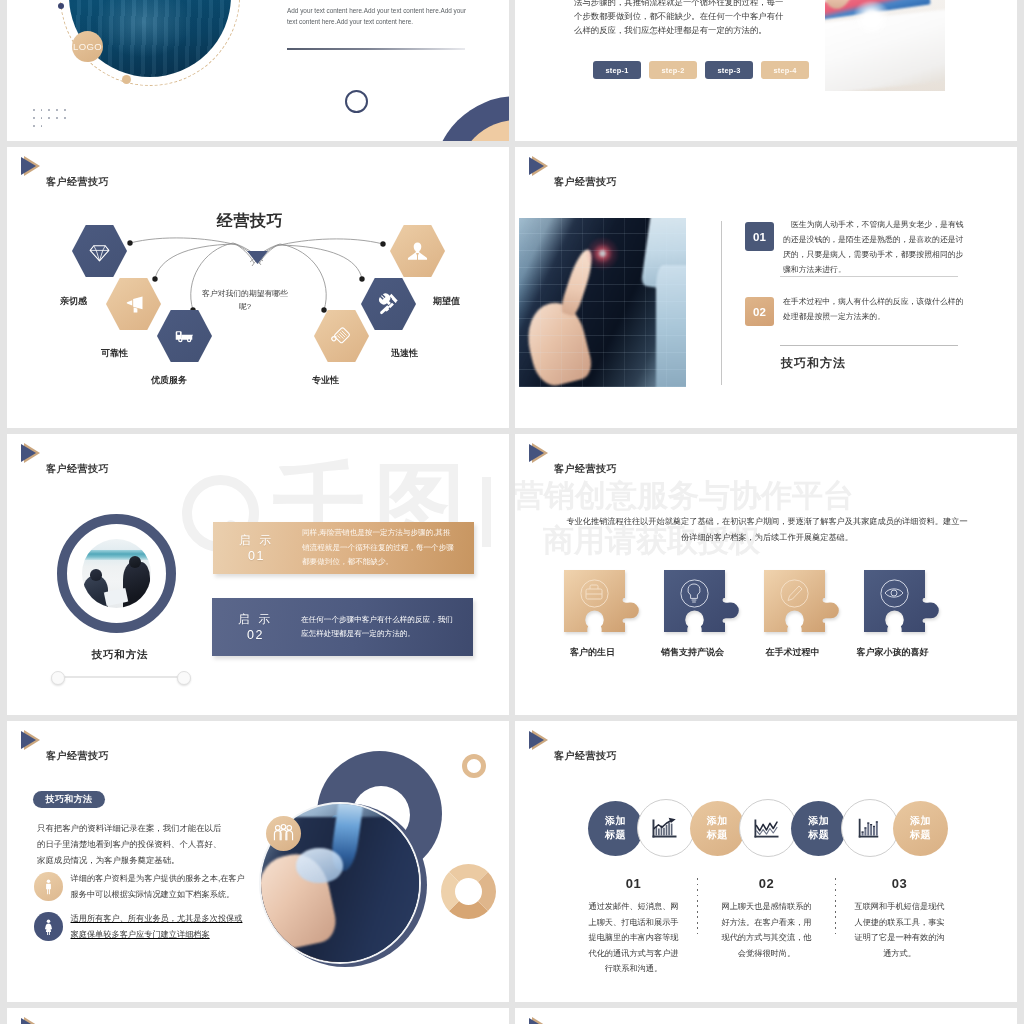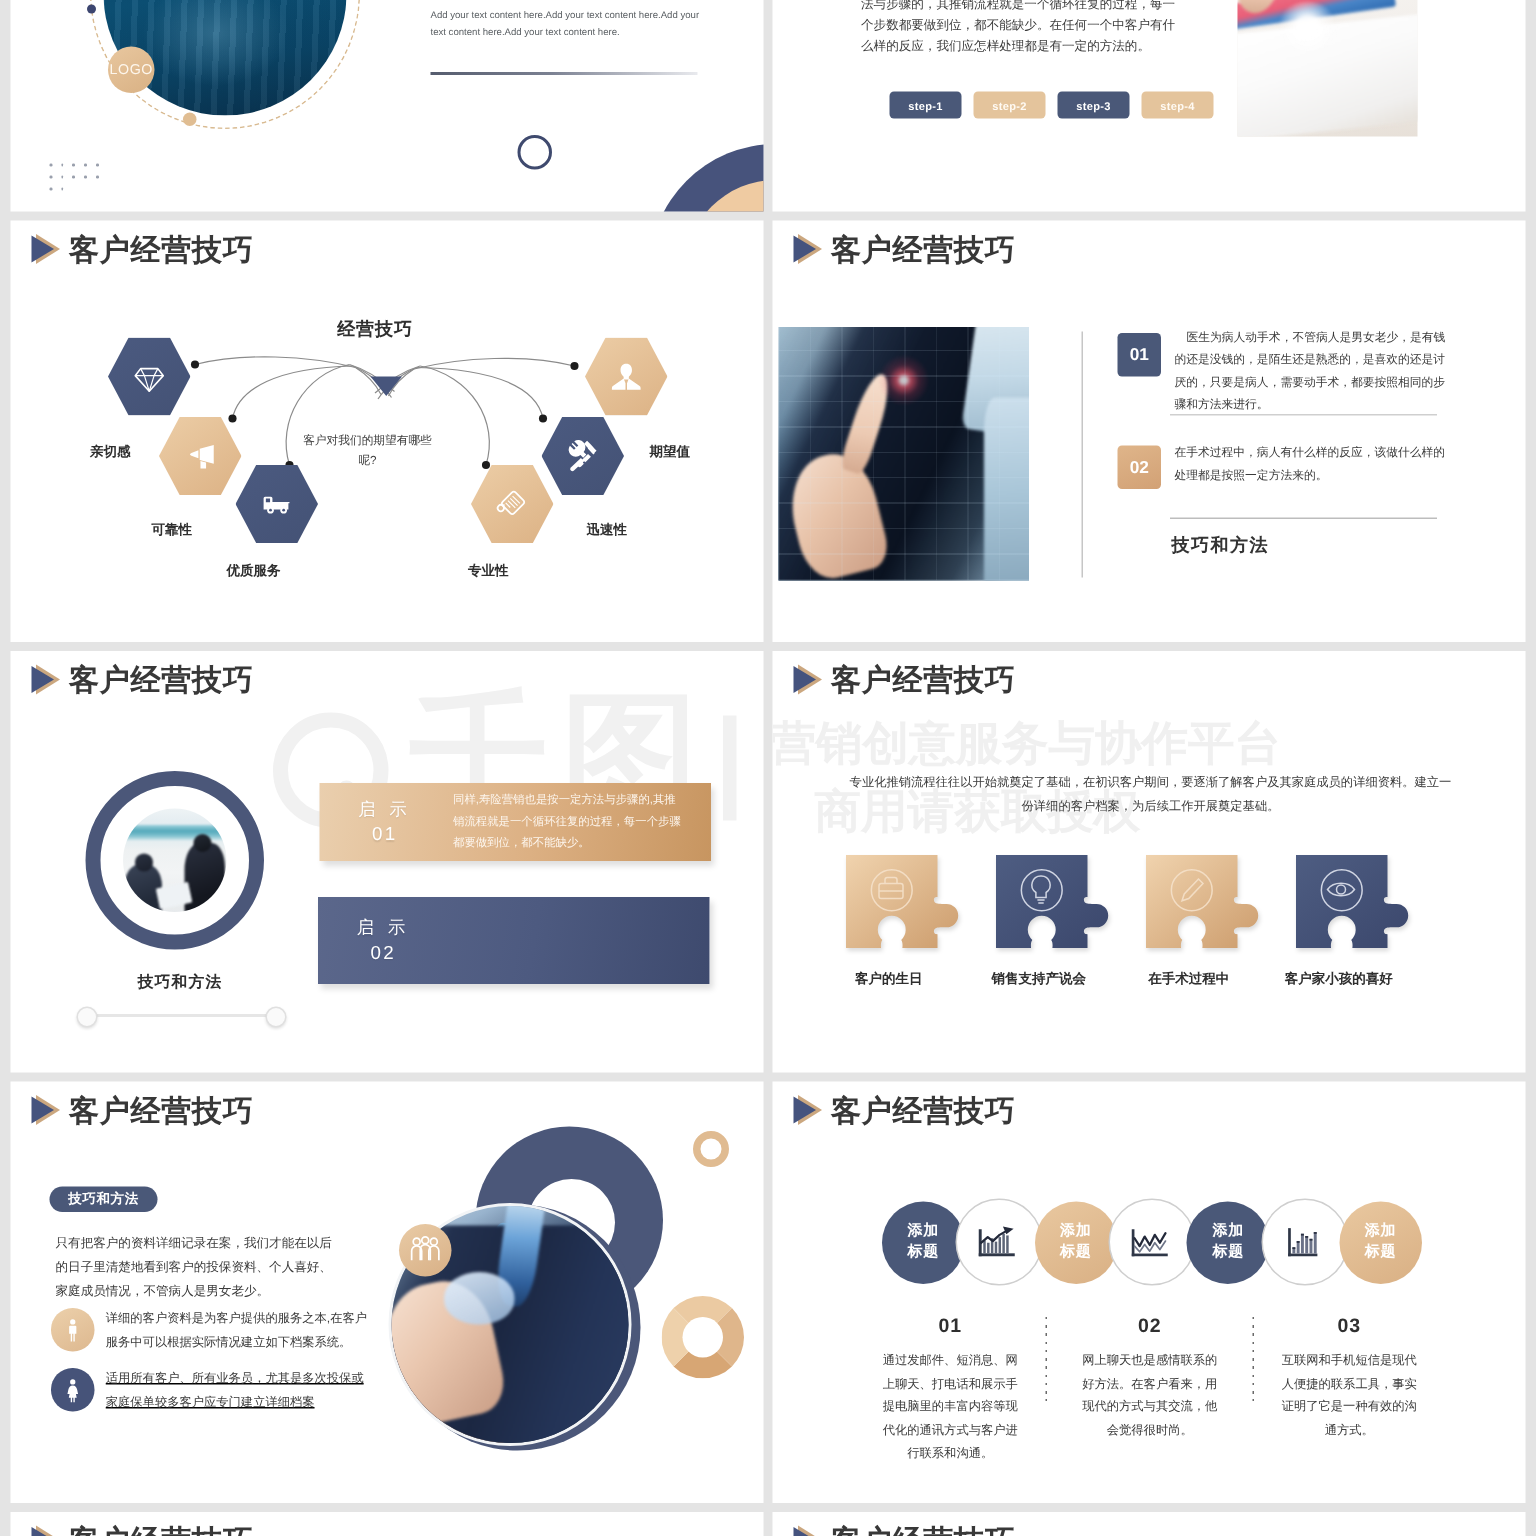--- a/index.html
+++ b/index.html
@@ -12,21 +12,21 @@
 .slide{position:relative;width:502px;height:281px;background:#fff;overflow:hidden;flex:0 0 auto;}
 .slide + .slide{margin-left:6px;}
 
 
 .shdr{position:absolute;left:14px;top:9px;display:flex;align-items:flex-start;}
 .shdr .tri{position:relative;width:20px;height:21px;flex:0 0 auto;}
 .shdr .tri .t1{position:absolute;left:2.5px;top:0px;width:0;height:0;
   border-left:16px solid #cba77f;border-top:10px solid transparent;border-bottom:10px solid transparent;}
 .shdr .tri .t2{position:absolute;left:0px;top:0.8px;width:0;height:0;
   border-left:15px solid #45537e;border-top:9.6px solid transparent;border-bottom:9.6px solid transparent;}
-.shdr .stitle{margin-left:5px;margin-top:1px;font-size:20px;font-weight:bold;color:#383838;letter-spacing:.5px;
+.shdr .stitle{margin-left:5px;margin-top:16px;font-size:10px;font-weight:bold;color:#383838;letter-spacing:.5px;
   line-height:20px;white-space:nowrap;}
 
 .s-cover{background:#fff;}
 .cv-photo{position:absolute;left:62px;top:55px;width:162px;height:162px;border-radius:50%;
   background:
     repeating-linear-gradient(92deg, rgba(255,255,255,.055) 0 4px, rgba(0,0,0,.05) 4px 11px),
     radial-gradient(ellipse 30% 22% at 46% 66%, rgba(120,180,210,.35) 0%, rgba(120,180,210,0) 100%),
     linear-gradient(170deg,#0a3a5e 0%,#0c4a73 24%,#0c5278 48%,#0a4568 74%,#08304c 100%);
   overflow:hidden;}
 .cv-photo::before{content:"";position:absolute;left:38%;top:-4%;width:70%;height:40%;
@@ -89,21 +89,21 @@
 .hex.h5{left:354px;top:131px;}
 .hex.h6{left:383px;top:78px;}
 .hx-l{position:absolute;font-size:9px;font-weight:bold;color:#2f2f2f;white-space:nowrap;}
 .hx-l.l1{left:53px;top:148px;}
 .hx-l.l2{left:94px;top:200px;}
 .hx-l.l3{left:144px;top:227px;}
 .hx-l.l4{left:305px;top:227px;}
 .hx-l.l5{left:384px;top:200px;}
 .hx-l.l6{left:426px;top:148px;}
 .hx-center-title{position:absolute;left:118px;top:66px;width:250px;text-align:center;
-  font-size:12px;font-weight:bold;color:#2f2f2f;letter-spacing:.6px;}
+  font-size:16px;font-weight:bold;color:#2f2f2f;letter-spacing:.6px;}
 .hx-lines{position:absolute;left:0;top:0;}
 .hx-q{position:absolute;left:195px;top:141px;width:86px;text-align:center;font-size:7.8px;
   line-height:12.6px;color:#3d3d3d;}
 .s-hex .hx-center-title{top:64px;}
 
 
 .nm-photo{position:absolute;left:4px;top:71px;width:167px;height:169px;overflow:hidden;
   background:linear-gradient(160deg,#a6c2d4 0%,#8dafc7 20%,#6e9ab9 42%,#7ba5c0 70%,#9cbcd2 100%);}
 .nm-photo > span{position:absolute;display:block;filter:blur(1.1px);}
 .nm-photo::after{content:"";position:absolute;left:0;top:0;width:100%;height:100%;z-index:6;
@@ -499,20 +499,21 @@
         <span>启 示</span>
         <span class="rv-num">01</span>
       </div>
       <div class="rv-txt">同样,寿险营销也是按一定方法与步骤的,其推销流程就是一个循环往复的过程，每一个步骤都要做到位，都不能缺少。</div>
     </div>
     <div class="rv-card c2">
       <div class="rv-lab">
         <span>启 示</span>
         <span class="rv-num">02</span>
       </div>
+      <div class="rv-txt">在任何一个步骤中客户有什么样的反应，我们应怎样处理都是有一定的方法的。</div>
     </div>
   </div>
 
   <div class="slide s-pz">
     <div class="pz-wm1">营销创意服务与协作平台</div>
     <div class="pz-wm2">商用请获取授权</div>
     <div class="shdr">
       <span class="tri">
             <i class="t1"></i>
             <i class="t2"></i>
@@ -597,21 +598,21 @@
 
   <div class="slide s-prof">
     <div class="shdr">
       <span class="tri">
             <i class="t1"></i>
             <i class="t2"></i>
           </span>
       <span class="stitle">客户经营技巧</span>
     </div>
     <div class="pf-badge">技巧和方法</div>
-    <div class="pf-para">只有把客户的资料详细记录在案，我们才能在以后的日子里清楚地看到客户的投保资料、个人喜好、家庭成员情况，不管病人是男女老少。</div>
+    <div class="pf-para">只有把客户的资料详细记录在案，我们才能在以后的日子里清楚地看到客户的投保资料、个人喜好、家庭成员情况，为客户服务奠定基础。</div>
     <div class="pf-bul b1">
       <span class="pf-ic tan">
         <svg viewBox="0 0 24 24">
               <g fill="#fff">
                 <circle cx="12" cy="4.6" r="2.5"></circle>
                 <path d="M9.6 8.2 h4.8 a1 1 0 0 1 1 1 v6.6 h-1.5 v7.2 h-1.3 v-7.2 h-1.2 v7.2 h-1.3 v-7.2 h-1.5 V9.2 a1 1 0 0 1 1 -1 Z"></path>
               </g>
             </svg>
       </span>
       <span class="pf-tx">详细的客户资料是为客户提供的服务之本,在客户服务中可以根据实际情况建立如下档案系统。</span>

